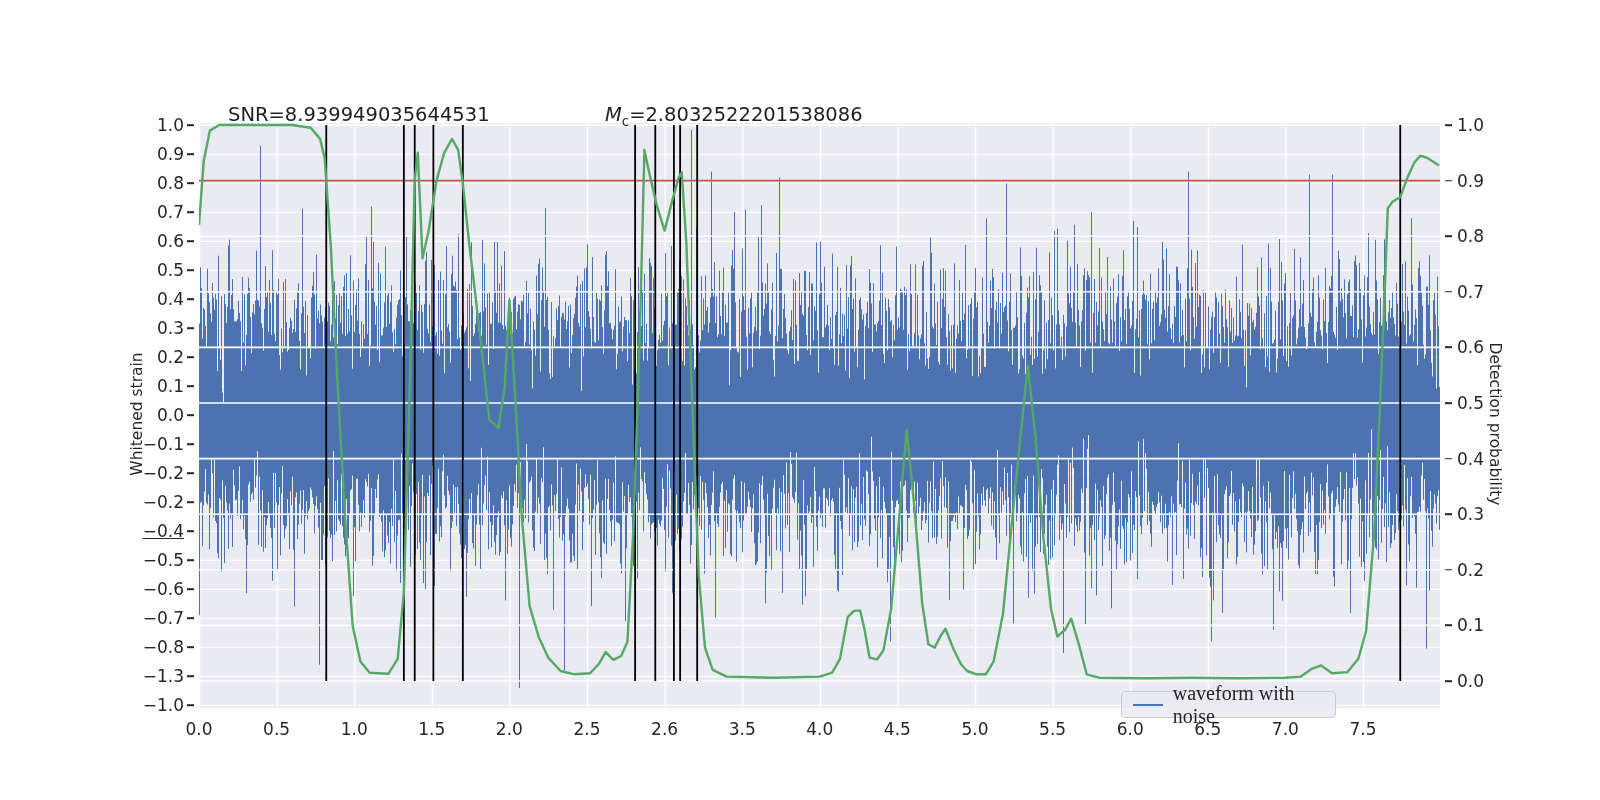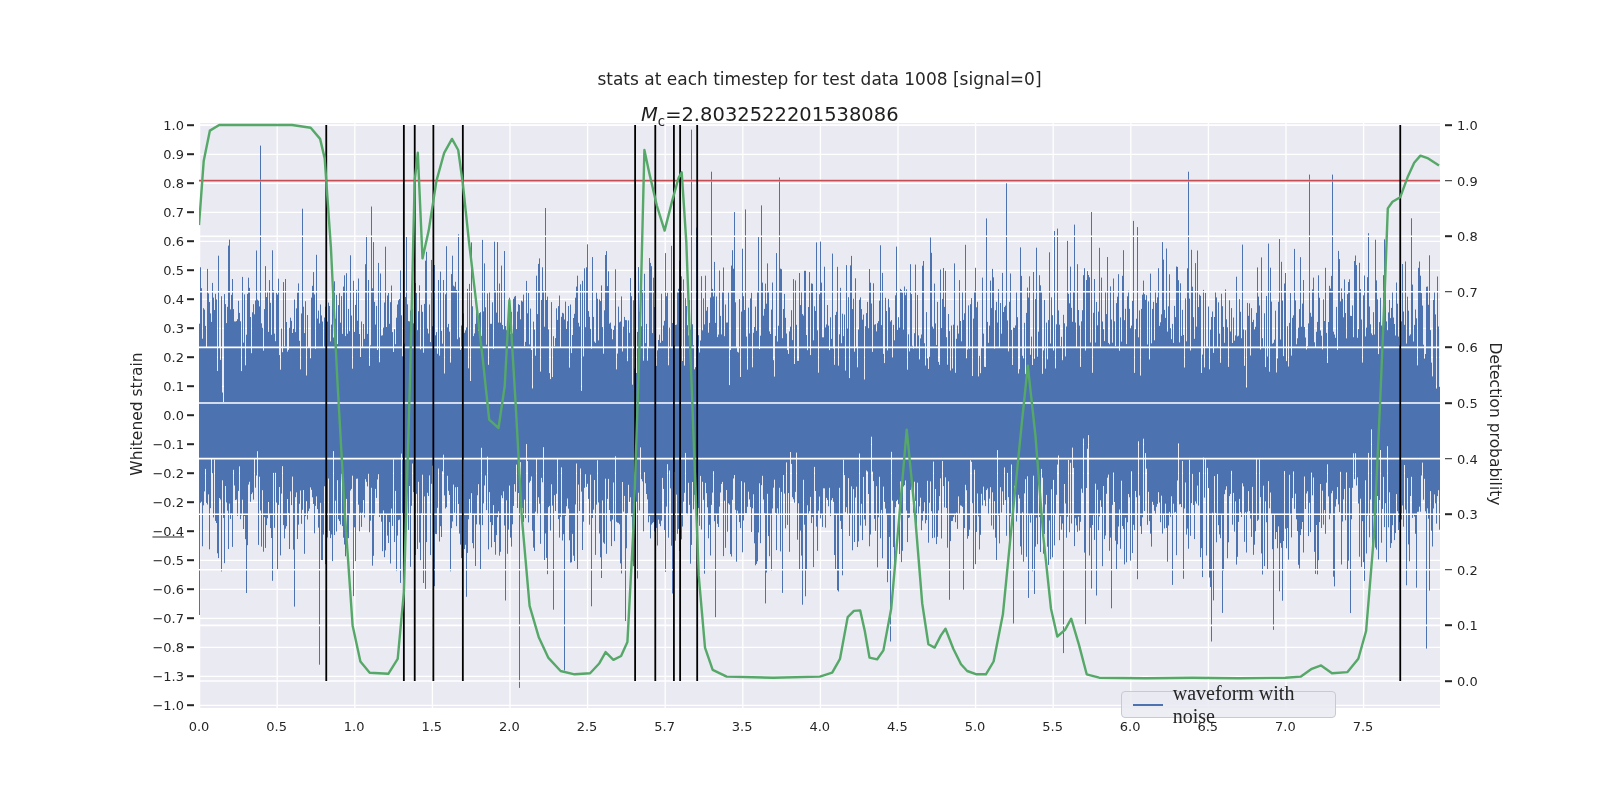--- a/index.html
+++ b/index.html
@@ -10,36 +10,35 @@
   .plot{position:absolute;left:199px;top:123px;width:1241px;height:585px;background:#eaeaf2;}
   .plot svg{position:absolute;left:0;top:0;}
   .ann{position:absolute;top:103px;font-size:19.5px;color:#1e1e1e;white-space:nowrap;}
   .ann i{font-style:italic;}
   .ann sub{font-size:0.68em;}
   .ylab-left{position:absolute;left:137px;top:414px;transform:translate(-50%,-50%) rotate(-90deg);
              font-size:15.5px;white-space:nowrap;}
   .ylab-right{position:absolute;left:1495px;top:424px;transform:translate(-50%,-50%) rotate(90deg);
               font-size:15.5px;white-space:nowrap;}
   .xlab{position:absolute;left:199px;top:746px;width:1241px;text-align:center;font-size:15.5px;}
-  .tick{position:absolute;font-size:13px;color:#262626;white-space:nowrap;}
+  .tick{position:absolute;font-size:17px;color:#262626;white-space:nowrap;}
   .tick.yl{transform:translate(-100%,-50%);}
   .tick.yr{transform:translate(0,-50%);}
   .tick.xt{transform:translate(-50%,0);}
   .dash{position:absolute;height:1.6px;width:7px;background:#262626;transform:translateY(-50%);}
   .legend{position:absolute;left:1121px;top:691px;width:215px;height:27px;
           background:rgba(234,234,242,0.85);border:1px solid #c9c9d4;border-radius:4px;
           display:flex;align-items:center;box-sizing:border-box;}
   .legend .sample{width:31px;height:0;border-top:2.6px solid #4c72b0;margin-left:11px;}
   .legend .lbl{margin-left:10px;font-size:20px;color:#262626;font-family:Liberation Serif, serif;}
 </style>
 </head>
 <body>
 
 <div class="fig">
-  <div class="title">stats at each timestep for test data 1008 [signal=0]</div>
 
   <div class="plot">
     <svg id="chart-svg" width="1241" height="585" viewBox="0 0 1241 585">
         <path d="M0 2.3H1241M0 31.3H1241M0 60.3H1241M0 89.3H1241M0 118.3H1241M0 147.3H1241M0 176.3H1241M0 205.3H1241M0 234.3H1241M0 263.3H1241M0 292.3H1241M0 321.3H1241M0 350.3H1241M0 379.3H1241M0 408.3H1241M0 437.3H1241M0 466.3H1241M0 495.3H1241M0 524.3H1241M0 553.3H1241M0 582.3H1241M0.6 0V585M78.2 0V585M155.8 0V585M233.4 0V585M311.0 0V585M388.6 0V585M466.2 0V585M543.8 0V585M621.4 0V585M699.0 0V585M776.6 0V585M854.2 0V585M931.8 0V585M1009.4 0V585M1087.0 0V585M1164.6 0V585" stroke="#ffffff" stroke-width="1.3" fill="none"></path>
         <path d="M0.5 200.7V492.0M1.5 144.3V379.8M2.5 165.2V378.7M3.5 215.7V423.3M4.5 185.2V382.4M5.5 186.6V368.4M6.5 202.9V345.9M7.5 224.0V379.9M8.5 145.9V381.5M9.5 170.4V371.4M10.5 179.0V426.3M11.5 190.4V385.2M12.5 198.9V335.5M13.5 159.9V350.3M14.5 174.6V394.4M15.5 187.0V336.6M16.5 170.8V397.9M17.5 176.4V400.0M18.5 248.0V430.3M19.5 132.7V435.1M20.5 224.5V375.0M21.5 236.9V376.5M22.5 173.2V448.4M23.5 269.5V357.3M24.5 279.0V394.9M25.5 171.1V440.2M26.5 181.1V363.0M27.5 200.1V379.5M28.5 183.8V387.7M29.5 122.6V426.0M30.5 116.6V380.6M31.5 186.4V395.9M32.5 171.9V390.5M33.5 156.0V423.9M34.5 186.1V346.8M35.5 198.4V362.5M36.5 198.5V377.0M37.5 198.1V376.5M38.5 196.2V392.9M39.5 177.8V367.9M40.5 189.9V343.4M41.5 198.3V396.2M42.5 248.1V392.4M43.5 153.9V376.7M44.5 219.6V406.0M45.5 171.4V393.0M46.5 242.3V416.2M47.5 211.7V470.0M48.5 170.9V422.2M49.5 154.7V361.6M50.5 164.8V358.8M51.5 194.0V378.8M52.5 230.2V371.1M53.5 189.3V369.5M54.5 181.2V376.6M55.5 191.3V335.3M56.5 177.5V364.7M57.5 127.5V352.5M58.5 176.6V328.2M59.5 177.7V421.9M60.5 183.4V353.7M61.5 221.7V387.5M62.5 200.3V423.6M63.5 204.8V367.2M64.5 227.7V428.7M65.5 186.1V394.1M66.5 143.1V424.9M67.5 174.0V402.1M68.5 168.1V395.3M69.5 208.9V379.0M70.5 157.1V390.9M71.5 179.8V405.1M72.5 211.8V415.0M73.5 127.3V457.8M74.5 167.2V349.9M75.5 210.6V404.8M76.5 218.2V349.8M77.5 169.8V379.6M78.5 171.5V446.4M79.5 155.7V381.9M80.5 232.1V364.0M81.5 246.7V432.4M82.5 205.5V370.6M83.5 229.2V343.2M84.5 159.1V402.1M85.5 223.3V415.4M86.5 156.0V405.7M87.5 199.0V403.2M88.5 228.6V376.0M89.5 226.8V389.9M90.5 204.8V426.0M91.5 194.7V368.4M92.5 197.8V382.1M93.5 210.0V353.6M94.5 205.8V426.6M95.5 176.5V483.6M96.5 209.1V374.2M97.5 185.4V369.4M98.5 169.5V416.0M99.5 160.4V401.7M100.5 217.8V380.8M101.5 246.4V367.5M102.5 190.5V400.8M103.5 85.7V386.8M104.5 183.7V367.0M105.5 210.1V430.8M106.5 178.2V393.2M107.5 252.5V378.2M108.5 192.0V396.5M109.5 224.8V388.1M110.5 224.8V385.6M111.5 235.3V364.4M112.5 174.6V366.8M113.5 162.8V374.3M114.5 149.1V381.0M115.5 171.4V410.3M116.5 225.8V382.9M117.5 131.8V373.4M118.5 195.6V386.1M119.5 187.6V404.6M120.5 200.4V363.2M121.5 181.5V379.8M122.5 192.4V437.0M123.5 198.5V437.1M124.5 224.2V411.6M125.5 194.5V363.3M126.5 183.7V441.2M127.5 207.2V384.4M128.5 198.6V414.5M129.5 179.6V355.5M130.5 183.0V407.8M131.5 218.4V415.1M132.5 201.6V411.5M133.5 166.7V438.1M134.5 214.5V328.1M135.5 158.3V412.0M136.5 195.7V377.7M137.5 171.9V408.5M138.5 221.1V357.2M139.5 182.1V396.2M140.5 170.2V398.1M141.5 199.7V401.5M142.5 173.1V350.8M143.5 210.9V403.1M144.5 163.6V414.7M145.5 152.3V421.5M146.5 213.1V433.3M147.5 150.2V375.9M148.5 210.7V415.5M149.5 185.9V415.1M150.5 208.2V391.8M151.5 132.3V367.5M152.5 192.5V365.9M153.5 245.7V352.7M154.5 157.8V473.1M155.5 208.9V404.3M156.5 181.9V438.1M157.5 166.8V355.8M158.5 197.7V355.6M159.5 155.5V381.7M160.5 211.0V408.3M161.5 234.0V389.7M162.5 198.5V403.9M163.5 223.8V389.7M164.5 201.0V377.0M165.5 215.9V394.5M166.5 141.2V356.2M167.5 112.6V358.8M168.5 210.9V363.4M169.5 157.0V350.8M170.5 242.9V409.2M171.5 222.3V397.7M172.5 173.9V327.3M173.5 165.3V442.7M174.5 119.1V432.8M175.5 178.9V392.3M176.5 201.5V365.9M177.5 182.9V374.9M178.5 227.0V356.5M179.5 139.9V351.2M180.5 239.3V394.0M181.5 150.5V392.0M182.5 212.6V398.7M183.5 212.3V428.2M184.5 204.6V387.4M185.5 179.5V434.2M186.5 123.7V427.4M187.5 204.0V391.8M188.5 172.5V412.6M189.5 170.0V420.0M190.5 200.8V399.1M191.5 179.2V440.5M192.5 162.5V385.6M193.5 209.1V402.9M194.5 229.0V336.4M195.5 206.2V419.0M196.5 221.2V367.9M197.5 194.7V448.1M198.5 181.5V412.6M199.5 177.3V397.2M200.5 176.0V396.6M201.5 147.5V459.9M202.5 192.3V330.6M203.5 233.3V390.3M204.5 174.4V381.1M205.5 220.6V435.3M206.5 174.0V388.7M207.5 113.0V381.8M208.5 181.3V343.8M209.5 198.1V406.9M210.5 198.4V363.0M211.5 187.5V443.8M212.5 198.0V382.8M213.5 185.8V340.5M214.5 200.4V369.1M215.5 232.5V387.1M216.5 160.0V432.0M217.5 169.9V370.9M218.5 207.2V426.0M219.5 188.2V358.8M220.5 162.3V419.5M221.5 226.3V437.2M222.5 181.9V390.3M223.5 188.8V351.7M224.5 229.7V460.0M225.5 180.9V373.4M226.5 137.7V465.9M227.5 128.8V419.1M228.5 205.6V369.8M229.5 210.5V373.0M230.5 181.5V352.4M231.5 219.1V432.1M232.5 136.9V360.8M233.5 203.2V342.7M234.5 202.3V365.8M235.5 142.0V463.2M236.5 212.3V410.9M237.5 209.1V411.1M238.5 230.8V384.8M239.5 157.0V345.5M240.5 232.6V418.5M241.5 148.6V403.2M242.5 207.9V414.0M243.5 220.7V348.3M244.5 157.0V331.7M245.5 250.5V372.4M246.5 171.3V385.5M247.5 123.2V384.2M248.5 204.3V352.8M249.5 200.9V367.8M250.5 208.6V372.0M251.5 239.6V448.3M252.5 151.1V405.2M253.5 132.7V398.5M254.5 162.6V361.6M255.5 163.6V389.8M256.5 158.8V364.3M257.5 166.9V403.2M258.5 216.2V364.0M259.5 111.3V381.0M260.5 214.4V410.6M261.5 226.9V421.6M262.5 202.5V435.1M263.5 195.7V406.9M264.5 190.4V335.2M265.5 209.8V426.0M266.5 207.4V421.8M267.5 204.4V473.8M268.5 165.9V429.9M269.5 245.3V396.3M270.5 160.9V376.0M271.5 258.0V389.9M272.5 119.4V370.2M273.5 183.3V420.1M274.5 213.1V425.3M275.5 210.4V390.9M276.5 200.9V443.0M277.5 177.7V401.4M278.5 196.7V372.3M279.5 207.9V361.2M280.5 190.1V401.6M281.5 189.2V446.9M282.5 213.1V324.8M283.5 116.9V402.1M284.5 188.4V380.4M285.5 140.4V362.5M286.5 184.3V352.5M287.5 221.7V387.1M288.5 170.4V333.7M289.5 241.8V426.4M290.5 168.9V369.1M291.5 200.8V399.1M292.5 200.8V424.3M293.5 179.3V402.1M294.5 226.1V382.1M295.5 118.7V419.0M296.5 167.4V431.7M297.5 189.6V412.1M298.5 119.1V394.2M299.5 199.6V388.3M300.5 160.5V432.7M301.5 199.7V428.8M302.5 142.6V372.4M303.5 202.0V375.2M304.5 206.3V368.4M305.5 128.0V402.5M306.5 203.1V477.5M307.5 207.2V377.3M308.5 218.0V430.8M309.5 200.3V406.6M310.5 174.7V362.6M311.5 211.0V414.6M312.5 188.9V423.6M313.5 210.5V401.3M314.5 175.8V382.9M315.5 173.7V361.2M316.5 172.9V368.7M317.5 206.1V341.6M318.5 188.6V385.0M319.5 181.2V370.0M320.5 182.0V412.1M321.5 196.3V339.2M322.5 177.7V390.2M323.5 178.6V385.0M324.5 171.6V398.9M325.5 223.3V376.6M326.5 218.9V395.1M327.5 157.9V321.2M328.5 190.3V338.1M329.5 170.0V399.4M330.5 221.4V359.6M331.5 185.6V357.8M332.5 227.0V353.5M333.5 265.5V407.7M334.5 198.6V424.6M335.5 206.6V428.0M336.5 232.7V388.7M337.5 152.7V335.7M338.5 191.1V392.2M339.5 140.9V374.3M340.5 135.4V380.7M341.5 248.6V420.8M342.5 176.9V354.9M343.5 144.3V359.3M344.5 167.7V324.2M345.5 203.7V437.0M346.5 85.0V410.5M347.5 177.0V434.9M348.5 173.6V451.2M349.5 206.4V384.2M350.5 250.1V382.9M351.5 256.1V407.6M352.5 179.1V361.3M353.5 254.1V382.6M354.5 213.2V486.7M355.5 223.3V372.2M356.5 215.1V388.0M357.5 185.3V370.8M358.5 196.9V336.2M359.5 183.1V396.1M360.5 172.5V414.6M361.5 224.4V393.8M362.5 193.8V344.4M363.5 189.8V417.5M364.5 190.4V411.2M365.5 196.5V327.8M366.5 178.6V392.9M367.5 205.9V383.3M368.5 198.2V375.5M369.5 183.0V385.7M370.5 244.6V417.3M371.5 181.5V439.6M372.5 230.1V439.3M373.5 212.0V410.9M374.5 195.0V432.7M375.5 190.8V438.0M376.5 174.7V381.5M377.5 163.6V340.5M378.5 152.7V446.3M379.5 199.8V361.6M380.5 203.5V388.0M381.5 161.3V345.5M382.5 267.9V368.6M383.5 157.8V427.0M384.5 233.4V398.7M385.5 145.3V364.8M386.5 204.2V351.2M387.5 144.3V363.9M388.5 121.3V360.8M389.5 188.1V375.9M390.5 193.8V401.7M391.5 205.8V351.7M392.5 225.6V483.3M393.5 134.1V395.0M394.5 193.9V386.7M395.5 218.6V357.0M396.5 219.9V431.9M397.5 169.5V381.7M398.5 175.7V337.3M399.5 217.4V379.5M400.5 176.4V410.5M401.5 178.1V434.3M402.5 162.4V455.0M403.5 204.1V377.4M404.5 230.7V419.5M405.5 187.3V420.8M406.5 132.0V355.7M407.5 128.1V430.8M408.5 163.1V375.9M409.5 148.3V355.9M410.5 200.6V387.0M411.5 199.6V398.3M412.5 205.7V423.1M413.5 216.3V396.6M414.5 207.0V359.5M415.5 202.7V418.2M416.5 146.3V333.3M417.5 246.4V398.8M418.5 230.6V399.7M419.5 183.6V399.9M420.5 199.3V401.3M421.5 198.5V440.4M422.5 173.4V450.5M423.5 228.5V359.0M424.5 203.7V388.7M425.5 193.9V372.9M426.5 197.1V498.0M427.5 197.2V425.3M428.5 238.2V390.3M429.5 197.4V361.8M430.5 209.8V378.9M431.5 155.1V374.3M432.5 173.2V393.4M433.5 261.7V406.9M434.5 177.3V443.2M435.5 245.4V349.0M436.5 163.6V385.8M437.5 250.0V378.7M438.5 208.9V455.5M439.5 144.1V369.7M440.5 188.8V387.4M441.5 183.5V324.4M442.5 203.2V356.1M443.5 167.0V358.4M444.5 237.7V408.3M445.5 150.8V349.2M446.5 220.1V360.3M447.5 200.9V371.0M448.5 237.7V376.4M449.5 224.9V399.3M450.5 135.0V393.2M451.5 139.9V415.4M452.5 143.2V401.6M453.5 210.1V400.2M454.5 154.7V399.1M455.5 184.0V408.3M456.5 219.7V425.5M457.5 242.9V404.9M458.5 227.3V422.5M459.5 217.0V396.6M460.5 211.7V400.8M461.5 219.8V403.2M462.5 170.7V397.7M463.5 217.8V354.9M464.5 202.5V365.9M465.5 197.8V407.0M466.5 130.1V448.8M467.5 173.2V383.6M468.5 169.7V341.2M469.5 242.3V414.7M470.5 204.6V347.5M471.5 224.3V365.4M472.5 122.8V422.7M473.5 200.0V470.5M474.5 261.3V421.0M475.5 222.2V348.9M476.5 202.0V417.7M477.5 201.6V371.6M478.5 168.0V410.8M479.5 165.8V405.9M480.5 137.5V428.0M481.5 235.4V488.8M482.5 153.3V416.4M483.5 238.0V403.5M484.5 156.4V378.7M485.5 242.6V369.8M486.5 175.2V329.9M487.5 183.0V390.4M488.5 202.2V392.1M489.5 212.4V359.8M490.5 177.1V381.9M491.5 206.8V440.7M492.5 194.0V421.9M493.5 201.3V359.0M494.5 222.2V386.3M495.5 246.3V371.8M496.5 244.2V379.9M497.5 104.6V378.0M498.5 185.8V349.5M499.5 212.2V385.1M500.5 229.5V402.8M501.5 217.5V352.9M502.5 153.2V406.5M503.5 207.4V358.8M504.5 175.4V376.8M505.5 201.4V450.7M506.5 152.7V359.9M507.5 187.7V370.2M508.5 184.0V384.3M509.5 209.7V415.3M510.5 199.9V401.8M511.5 174.5V432.5M512.5 213.1V381.9M513.5 165.9V369.6M514.5 173.4V348.2M515.5 138.9V398.2M516.5 199.9V494.2M517.5 173.5V391.1M518.5 214.1V400.8M519.5 211.6V404.0M520.5 147.5V383.6M521.5 192.9V369.5M522.5 211.4V360.9M523.5 168.9V358.9M524.5 144.5V433.1M525.5 213.2V377.7M526.5 181.5V424.8M527.5 199.6V367.0M528.5 199.5V408.7M529.5 169.3V380.3M530.5 262.1V381.7M531.5 227.0V431.1M532.5 142.6V433.5M533.5 127.2V376.8M534.5 145.7V355.5M535.5 89.1V352.0M536.5 179.3V386.8M537.5 224.2V438.7M538.5 228.8V387.7M539.5 229.5V391.5M540.5 176.0V399.1M541.5 254.0V405.1M542.5 188.6V358.2M543.5 125.7V429.3M544.5 173.2V397.5M545.5 187.0V359.5M546.5 86.4V390.2M547.5 213.6V390.2M548.5 246.6V383.8M549.5 184.7V368.7M550.5 210.4V376.4M551.5 175.4V384.0M552.5 169.7V409.0M553.5 244.3V385.3M554.5 209.8V371.3M555.5 204.0V420.3M556.5 183.6V442.3M557.5 207.8V440.9M558.5 168.1V438.3M559.5 114.1V409.5M560.5 226.1V360.3M561.5 212.7V420.2M562.5 82.4V362.2M563.5 159.6V352.8M564.5 192.7V376.5M565.5 185.9V390.3M566.5 160.6V480.4M567.5 180.7V449.5M568.5 140.4V370.8M569.5 168.9V413.1M570.5 208.4V433.2M571.5 211.0V391.9M572.5 186.6V447.7M573.5 159.5V385.5M574.5 237.2V364.7M575.5 253.6V356.7M576.5 212.9V389.9M577.5 130.1V427.1M578.5 218.5V385.4M579.5 202.7V391.5M580.5 191.5V346.6M581.5 145.6V428.4M582.5 146.2V368.9M583.5 215.2V469.9M584.5 186.0V352.0M585.5 170.9V370.6M586.5 194.8V405.4M587.5 210.5V339.4M588.5 227.1V401.9M589.5 230.9V370.0M590.5 208.4V428.8M591.5 203.7V329.0M592.5 187.2V340.9M593.5 217.1V374.2M594.5 156.1V376.3M595.5 241.0V379.7M596.5 157.4V368.9M597.5 201.8V329.6M598.5 237.9V416.7M599.5 237.9V380.3M600.5 150.0V446.9M601.5 182.1V407.6M602.5 168.9V432.6M603.5 191.1V481.7M604.5 192.6V356.8M605.5 147.8V401.7M606.5 147.8V473.3M607.5 212.0V446.4M608.5 227.2V382.3M609.5 184.0V392.0M610.5 149.1V388.2M611.5 232.1V373.9M612.5 160.4V400.1M613.5 160.8V393.9M614.5 217.3V444.1M615.5 183.3V343.9M616.5 187.9V368.0M617.5 119.4V403.6M618.5 207.3V427.8M619.5 249.7V387.7M620.5 171.2V373.6M621.5 118.6V395.4M622.5 159.6V391.2M623.5 214.3V403.9M624.5 214.3V365.3M625.5 143.7V365.4M626.5 204.4V404.6M627.5 201.4V374.9M628.5 182.0V376.9M629.5 202.6V383.3M630.5 227.1V364.8M631.5 194.3V393.1M632.5 215.9V377.2M633.5 130.6V375.1M634.5 225.5V378.8M635.5 241.8V432.0M636.5 192.0V446.2M637.5 188.8V391.5M638.5 143.8V467.2M639.5 242.7V468.5M640.5 211.3V364.8M641.5 164.8V397.9M642.5 220.2V406.0M643.5 190.7V452.3M644.5 213.1V336.8M645.5 191.5V352.1M646.5 247.6V389.2M647.5 142.1V384.2M648.5 205.5V391.8M649.5 174.2V355.1M650.5 255.1V413.0M651.5 142.4V390.8M652.5 132.9V363.4M653.5 186.1V427.3M654.5 175.7V366.1M655.5 228.7V419.0M656.5 155.3V374.6M657.5 225.0V363.7M658.5 244.3V424.0M659.5 206.5V418.4M660.5 176.7V330.5M661.5 174.4V402.5M662.5 186.1V380.8M663.5 196.7V417.1M664.5 191.6V353.9M665.5 256.5V396.4M666.5 203.2V402.7M667.5 190.1V347.5M668.5 178.9V348.5M669.5 205.2V371.0M670.5 146.0V423.3M671.5 159.7V411.5M672.5 180.5V313.7M673.5 228.9V348.6M674.5 160.3V358.1M675.5 201.7V395.8M676.5 201.2V407.9M677.5 208.4V363.2M678.5 200.2V444.4M679.5 198.1V394.3M680.5 177.7V353.8M681.5 122.3V415.3M682.5 202.1V386.9M683.5 149.9V435.3M684.5 230.9V363.6M685.5 240.1V378.9M686.5 174.8V385.6M687.5 188.0V392.1M688.5 227.4V459.2M689.5 175.9V446.9M690.5 184.4V413.9M691.5 198.5V424.6M692.5 197.1V328.8M693.5 234.4V377.6M694.5 201.9V424.1M695.5 217.3V448.1M696.5 172.3V384.2M697.5 123.6V378.1M698.5 206.9V376.8M699.5 194.2V381.2M700.5 204.6V431.0M701.5 165.9V358.4M702.5 167.1V439.1M703.5 169.5V427.8M704.5 206.6V363.5M705.5 163.5V362.2M706.5 172.2V357.5M707.5 166.3V387.5M708.5 246.7V419.1M709.5 211.3V395.0M710.5 228.4V394.4M711.5 141.2V366.9M712.5 171.1V356.3M713.5 222.8V359.5M714.5 225.6V389.8M715.5 210.2V358.7M716.5 141.6V377.9M717.5 225.2V402.2M718.5 172.0V359.7M719.5 212.4V391.9M720.5 236.4V383.4M721.5 215.4V374.7M722.5 211.5V407.2M723.5 142.7V397.6M724.5 138.0V388.3M725.5 220.2V379.3M726.5 242.5V400.4M727.5 189.1V397.1M728.5 235.4V357.8M729.5 245.9V419.7M730.5 233.8V379.8M731.5 114.5V358.4M732.5 129.8V388.2M733.5 203.6V415.1M734.5 205.6V338.6M735.5 160.6V414.6M736.5 200.4V366.0M737.5 222.1V421.1M738.5 178.9V413.8M739.5 238.9V387.4M740.5 241.8V373.1M741.5 146.5V355.3M742.5 205.1V415.5M743.5 175.9V338.0M744.5 145.0V363.1M745.5 183.9V384.4M746.5 147.8V354.4M747.5 214.2V385.0M748.5 241.7V424.7M749.5 191.0V358.4M750.5 208.1V476.8M751.5 247.5V418.1M752.5 202.5V398.1M753.5 245.5V397.9M754.5 201.7V394.2M755.5 140.4V392.2M756.5 249.8V399.2M757.5 215.8V389.6M758.5 202.5V405.9M759.5 210.6V373.4M760.5 157.1V390.8M761.5 198.0V382.4M762.5 218.3V382.8M763.5 168.4V383.9M764.5 196.9V466.6M765.5 190.3V405.1M766.5 121.8V361.8M767.5 235.3V367.3M768.5 226.5V415.7M769.5 182.4V413.1M770.5 225.7V406.7M771.5 181.2V337.2M772.5 175.1V338.8M773.5 253.0V380.2M774.5 195.6V446.2M775.5 167.8V346.7M776.5 144.8V441.2M777.5 184.3V408.9M778.5 178.8V370.5M779.5 253.4V393.4M780.5 232.9V426.5M781.5 250.2V411.8M782.5 224.2V370.8M783.5 154.6V382.4M784.5 210.6V363.6M785.5 243.8V377.2M786.5 244.0V383.1M787.5 95.4V367.1M788.5 198.9V365.5M789.5 219.8V390.9M790.5 202.6V375.7M791.5 157.6V364.2M792.5 185.1V402.6M793.5 145.9V369.3M794.5 154.3V406.4M795.5 225.6V378.2M796.5 187.2V414.7M797.5 178.9V436.9M798.5 199.5V327.1M799.5 166.2V392.5M800.5 224.4V420.4M801.5 180.0V364.2M802.5 210.7V389.5M803.5 149.9V368.4M804.5 189.0V381.9M805.5 184.1V344.4M806.5 182.6V377.0M807.5 214.5V412.8M808.5 197.4V349.9M809.5 228.4V374.1M810.5 178.8V424.0M811.5 150.5V393.3M812.5 207.0V341.5M813.5 242.0V390.9M814.5 204.6V500.5M815.5 204.9V362.8M816.5 202.4V361.2M817.5 169.1V398.5M818.5 194.2V390.3M819.5 250.5V371.8M820.5 246.2V375.5M821.5 124.4V423.4M822.5 152.9V431.7M823.5 232.8V389.3M824.5 235.4V438.7M825.5 199.8V370.4M826.5 251.1V356.2M827.5 189.9V433.8M828.5 164.6V353.3M829.5 174.5V474.9M830.5 153.3V392.2M831.5 231.8V399.6M832.5 213.6V390.6M833.5 242.0V448.3M834.5 149.0V352.7M835.5 235.8V471.0M836.5 176.1V423.7M837.5 124.7V394.7M838.5 233.7V421.2M839.5 208.7V360.7M840.5 152.2V394.1M841.5 162.3V429.0M842.5 169.2V345.9M843.5 250.8V354.7M844.5 227.4V430.7M845.5 176.9V411.0M846.5 245.6V381.5M847.5 199.6V371.9M848.5 236.4V423.7M849.5 197.1V441.9M850.5 129.3V397.5M851.5 220.5V436.2M852.5 174.3V366.3M853.5 192.2V434.3M854.5 227.5V356.9M855.5 108.0V422.4M856.5 245.4V391.3M857.5 201.3V371.8M858.5 105.6V341.6M859.5 187.4V332.5M860.5 201.7V417.2M861.5 223.4V393.3M862.5 213.8V406.7M863.5 237.2V400.5M864.5 191.8V396.4M865.5 200.3V361.0M866.5 233.4V380.5M867.5 203.5V414.7M868.5 117.9V393.7M869.5 170.8V337.0M870.5 180.3V409.2M871.5 143.6V339.8M872.5 184.8V400.5M873.5 198.8V324.6M874.5 168.9V344.9M875.5 101.6V423.1M876.5 199.5V395.2M877.5 225.1V402.4M878.5 141.2V408.8M879.5 187.0V393.7M880.5 202.6V407.6M881.5 243.9V398.8M882.5 198.3V365.7M883.5 187.2V369.8M884.5 152.2V315.5M885.5 145.2V429.6M886.5 227.6V501.2M887.5 157.0V365.0M888.5 148.1V325.8M889.5 152.0V312.1M890.5 154.3V432.5M891.5 219.5V404.8M892.5 89.0V465.6M893.5 249.8V402.0M894.5 189.8V392.3M895.5 156.0V416.9M896.5 219.5V360.7M897.5 179.0V472.5M898.5 202.3V366.8M899.5 188.6V407.2M900.5 124.8V393.4M901.5 224.5V377.3M902.5 154.6V383.9M903.5 198.5V443.2M904.5 206.2V363.0M905.5 218.1V416.1M906.5 168.7V412.5M907.5 191.1V370.8M908.5 134.0V354.7M909.5 219.9V351.6M910.5 221.3V427.8M911.5 163.4V414.6M912.5 196.5V485.3M913.5 219.7V381.9M914.5 155.5V349.5M915.5 198.3V379.0M916.5 223.2V417.7M917.5 180.1V446.7M918.5 173.7V421.3M919.5 151.2V403.5M920.5 227.8V386.5M921.5 194.4V425.8M922.5 218.6V357.7M923.5 152.8V403.0M924.5 127.2V405.9M925.5 197.2V441.4M926.5 185.8V394.8M927.5 221.1V439.3M928.5 173.3V399.3M929.5 167.7V371.0M930.5 185.8V374.3M931.5 205.3V437.6M932.5 202.6V348.3M933.5 177.9V430.0M934.5 97.9V401.8M935.5 249.9V407.2M936.5 206.2V368.0M937.5 195.7V374.2M938.5 104.1V456.2M939.5 214.3V318.3M940.5 187.4V372.5M941.5 252.6V403.2M942.5 185.9V411.0M943.5 171.7V394.3M944.5 157.6V315.7M945.5 171.2V388.0M946.5 176.8V330.1M947.5 172.2V345.7M948.5 221.5V401.8M949.5 178.4V368.8M950.5 236.5V398.1M951.5 150.6V410.7M952.5 220.3V423.6M953.5 185.9V378.8M954.5 178.9V381.9M955.5 217.3V387.8M956.5 167.6V392.0M957.5 179.9V383.8M958.5 174.3V380.9M959.5 145.2V369.2M960.5 202.9V379.6M961.5 199.3V399.2M962.5 191.3V372.7M963.5 119.1V410.6M964.5 136.6V391.1M965.5 186.9V405.4M966.5 194.9V380.7M967.5 125.5V405.0M968.5 208.6V438.7M969.5 183.3V402.5M970.5 151.3V388.9M971.5 205.2V393.8M972.5 216.2V373.3M973.5 200.9V461.9M974.5 219.9V380.7M975.5 182.9V389.6M976.5 194.1V388.9M977.5 143.5V432.2M978.5 143.9V357.5M979.5 157.2V320.4M980.5 219.4V381.4M981.5 160.3V381.0M982.5 212.9V384.1M983.5 186.8V338.0M984.5 212.0V455.8M985.5 244.5V385.5M986.5 175.4V359.5M987.5 218.3V411.6M988.5 145.3V405.6M989.5 166.8V425.7M990.5 175.6V336.9M991.5 227.5V412.8M992.5 126.8V380.1M993.5 163.7V350.9M994.5 194.2V382.0M995.5 215.8V416.1M996.5 140.1V378.4M997.5 203.6V380.6M998.5 127.5V362.6M999.5 184.1V382.5M1000.5 171.6V349.2M1001.5 172.8V434.2M1002.5 250.0V425.2M1003.5 231.6V454.1M1004.5 166.9V334.6M1005.5 244.4V374.6M1006.5 169.9V336.1M1007.5 223.6V432.5M1008.5 223.9V344.9M1009.5 183.5V365.1M1010.5 246.3V454.5M1011.5 206.7V464.0M1012.5 194.0V358.1M1013.5 188.5V389.7M1014.5 229.9V477.4M1015.5 194.0V353.1M1016.5 168.5V389.9M1017.5 174.4V419.3M1018.5 224.8V351.1M1019.5 179.3V402.2M1020.5 210.6V411.4M1021.5 239.8V415.2M1022.5 170.7V392.2M1023.5 183.2V489.9M1024.5 203.9V447.7M1025.5 219.8V371.2M1026.5 166.4V366.8M1027.5 196.3V363.3M1028.5 204.3V435.3M1029.5 243.9V419.3M1030.5 177.3V373.1M1031.5 208.5V370.9M1032.5 185.1V347.8M1033.5 220.0V401.7M1034.5 194.5V369.9M1035.5 217.7V408.6M1036.5 212.4V378.4M1037.5 153.7V441.6M1038.5 213.4V433.8M1039.5 212.7V398.9M1040.5 176.1V375.9M1041.5 188.8V389.1M1042.5 215.2V394.0M1043.5 121.6V360.3M1044.5 206.5V363.4M1045.5 242.8V418.8M1046.5 207.2V389.2M1047.5 264.5V429.5M1048.5 179.9V388.7M1049.5 192.8V368.1M1050.5 180.4V388.1M1051.5 232.5V395.6M1052.5 185.2V413.9M1053.5 199.1V363.9M1054.5 196.8V431.8M1055.5 206.4V421.7M1056.5 203.8V408.2M1057.5 189.8V336.2M1058.5 144.4V397.9M1059.5 173.6V396.6M1060.5 182.5V336.5M1061.5 226.5V374.1M1062.5 134.4V430.4M1063.5 215.2V451.5M1064.5 223.8V362.7M1065.5 190.3V443.1M1066.5 244.1V378.4M1067.5 173.0V399.3M1068.5 233.5V446.2M1069.5 120.6V358.1M1070.5 248.7V385.3M1071.5 144.7V369.5M1072.5 178.6V391.6M1073.5 220.7V426.2M1074.5 225.6V406.8M1075.5 216.7V391.4M1076.5 187.7V416.1M1077.5 249.5V409.0M1078.5 235.5V425.3M1079.5 178.8V403.4M1080.5 116.0V468.3M1081.5 216.5V420.1M1082.5 138.8V424.8M1083.5 177.6V477.7M1084.5 233.1V418.0M1085.5 160.5V348.0M1086.5 150.0V405.7M1087.5 238.1V425.3M1088.5 203.2V405.0M1089.5 243.5V436.6M1090.5 199.9V351.8M1091.5 170.1V391.2M1092.5 232.6V414.4M1093.5 194.8V375.1M1094.5 192.3V348.4M1095.5 125.9V385.8M1096.5 177.4V370.7M1097.5 221.3V396.3M1098.5 215.3V408.1M1099.5 204.7V441.8M1100.5 186.1V445.5M1101.5 134.2V412.1M1102.5 203.7V406.2M1103.5 180.6V399.0M1104.5 157.0V429.5M1105.5 204.0V353.5M1106.5 214.5V386.0M1107.5 226.5V370.5M1108.5 223.2V368.3M1109.5 200.4V413.1M1110.5 190.5V379.8M1111.5 189.8V409.1M1112.5 193.7V349.6M1113.5 166.4V372.3M1114.5 154.6V354.5M1115.5 219.3V428.8M1116.5 224.4V450.9M1117.5 208.8V402.0M1118.5 198.9V451.4M1119.5 152.3V437.3M1120.5 174.7V399.1M1121.5 207.4V361.0M1122.5 212.7V405.0M1123.5 226.4V367.7M1124.5 176.3V401.6M1125.5 198.0V387.0M1126.5 144.8V410.8M1127.5 209.9V359.7M1128.5 240.0V341.3M1129.5 199.0V373.4M1130.5 162.8V396.3M1131.5 165.5V390.9M1132.5 152.9V370.3M1133.5 193.1V367.8M1134.5 208.7V453.7M1135.5 211.5V463.4M1136.5 214.8V383.6M1137.5 183.9V376.2M1138.5 226.9V364.1M1139.5 127.9V381.4M1140.5 136.1V389.1M1141.5 178.4V348.8M1142.5 165.4V441.5M1143.5 175.8V398.5M1144.5 194.3V376.4M1145.5 156.4V365.9M1146.5 190.0V397.3M1147.5 215.4V349.4M1148.5 171.1V446.8M1149.5 159.0V437.7M1150.5 156.3V364.9M1151.5 192.8V490.1M1152.5 193.0V396.3M1153.5 182.4V364.8M1154.5 214.2V330.3M1155.5 138.0V356.1M1156.5 132.5V330.3M1157.5 142.1V362.5M1158.5 214.8V354.4M1159.5 206.1V380.5M1160.5 139.8V433.7M1161.5 166.2V375.7M1162.5 196.5V443.9M1163.5 239.6V398.2M1164.5 172.3V439.2M1165.5 152.5V457.9M1166.5 213.4V357.3M1167.5 204.6V430.5M1168.5 154.2V392.5M1169.5 110.2V329.9M1170.5 183.5V414.3M1171.5 201.3V376.5M1172.5 210.4V306.4M1173.5 212.1V422.5M1174.5 189.2V392.8M1175.5 211.5V394.7M1176.5 116.7V424.6M1177.5 157.4V426.6M1178.5 176.3V373.0M1179.5 231.1V436.4M1180.5 199.1V377.0M1181.5 174.8V327.0M1182.5 202.5V419.7M1183.5 228.1V385.9M1184.5 152.2V353.9M1185.5 116.3V404.1M1186.5 141.5V380.2M1187.5 198.4V439.2M1188.5 207.2V323.2M1189.5 189.4V404.3M1190.5 176.8V369.3M1191.5 195.1V424.9M1192.5 184.9V420.2M1193.5 168.0V402.2M1194.5 194.5V391.3M1195.5 201.0V417.1M1196.5 212.5V410.1M1197.5 159.5V371.1M1198.5 180.7V388.2M1199.5 213.6V407.0M1200.5 222.5V399.2M1201.5 190.4V371.0M1202.5 198.4V396.5M1203.5 141.0V382.5M1204.5 188.5V403.7M1205.5 201.8V342.0M1206.5 138.5V386.6M1207.5 220.6V462.3M1208.5 173.7V355.0M1209.5 187.7V421.4M1210.5 212.7V438.3M1211.5 211.4V373.0M1212.5 95.3V353.8M1213.5 161.6V394.9M1214.5 218.5V391.3M1215.5 201.9V393.5M1216.5 186.5V410.8M1217.5 195.3V464.7M1218.5 242.4V388.9M1219.5 144.8V388.7M1220.5 138.5V383.7M1221.5 152.7V388.7M1222.5 170.1V352.5M1223.5 182.6V339.6M1224.5 221.7V376.7M1225.5 235.6V355.8M1226.5 231.0V388.3M1227.5 163.8V525.6M1228.5 163.5V385.4M1229.5 181.8V395.7M1230.5 132.3V467.6M1231.5 207.1V368.1M1232.5 239.6V407.7M1233.5 253.4V423.5M1234.5 176.9V385.5M1235.5 168.0V371.4M1236.5 191.4V380.3M1237.5 265.6V400.6M1238.5 153.5V373.1M1239.5 203.5V367.2M1240.5 263.7V406.7M61.5 22.6V364.8M120.5 541.7V219.8M172.5 83.5V364.8M320.5 564.9V219.8M365.5 547.5V219.8M492.5 6.7V364.8M512.5 48.7V364.8M580.5 54.5V364.8M691.5 518.5V219.8M807.5 60.3V364.8M864.5 530.1V219.8M989.5 48.7V364.8M1012.5 518.5V219.8M1074.5 506.9V219.8M1110.5 51.6V364.8M1133.5 51.6V364.8" stroke="#4c72b0" stroke-width="1" fill="none"></path>
         <path d="M0 558.0H1241M0 502.4H1241M0 446.8H1241M0 391.2H1241M0 335.6H1241M0 280.0H1241M0 224.4H1241M0 168.8H1241M0 113.2H1241M0 57.6H1241M0 2.0H1241" stroke="#ffffff" stroke-width="1.6" fill="none"></path>
         <line x1="0" y1="57.599999999999966" x2="1241" y2="57.599999999999966" stroke="#c44e52" stroke-width="1.6"></line>
         <line x1="127.26399999999998" y1="2" x2="127.26399999999998" y2="558" stroke="#000000" stroke-width="1.8"></line>
         <line x1="204.864" y1="2" x2="204.864" y2="558" stroke="#000000" stroke-width="1.8"></line>
         <line x1="215.72799999999998" y1="2" x2="215.72799999999998" y2="558" stroke="#000000" stroke-width="1.8"></line>
@@ -48,21 +47,24 @@
         <line x1="436.11199999999997" y1="2" x2="436.11199999999997" y2="558" stroke="#000000" stroke-width="1.8"></line>
         <line x1="456.28799999999995" y1="2" x2="456.28799999999995" y2="558" stroke="#000000" stroke-width="1.8"></line>
         <line x1="474.912" y1="2" x2="474.912" y2="558" stroke="#000000" stroke-width="1.8"></line>
         <line x1="481.12" y1="2" x2="481.12" y2="558" stroke="#000000" stroke-width="1.8"></line>
         <line x1="498.19199999999995" y1="2" x2="498.19199999999995" y2="558" stroke="#000000" stroke-width="1.8"></line>
         <line x1="1201.248" y1="2" x2="1201.248" y2="558" stroke="#000000" stroke-width="1.8"></line>
         <polyline points="0.0,102.1 4.7,38.1 10.9,7.6 20.2,2.0 54.3,2.0 93.1,2.0 111.7,4.8 121.1,15.9 125.7,35.4 131.9,124.3 138.1,252.2 145.9,391.2 153.6,502.4 161.4,538.5 170.7,549.7 189.3,550.8 198.7,535.8 204.9,469.0 211.1,252.2 215.7,57.6 218.8,29.8 223.5,135.4 229.7,107.6 237.5,57.6 245.2,29.8 253.0,15.9 259.2,27.0 263.8,60.4 270.0,118.8 276.3,171.6 284.0,238.3 290.2,296.7 299.5,305.0 305.7,263.3 310.4,177.1 316.6,280.0 322.8,394.0 330.6,482.9 339.9,514.6 349.2,534.6 361.6,548.0 375.6,551.3 391.1,550.2 400.4,540.2 406.6,529.1 414.4,536.9 422.1,533.0 428.4,519.1 434.6,402.3 440.8,213.3 445.4,27.0 450.1,49.3 457.8,82.6 465.6,107.6 473.4,77.1 479.6,54.8 482.7,49.3 487.3,118.8 493.5,285.6 499.7,452.4 506.0,524.6 513.7,546.9 527.7,553.6 574.2,554.7 620.8,553.6 633.2,549.7 641.0,535.8 648.7,494.1 654.9,487.9 661.2,487.4 665.8,508.0 670.5,534.6 678.2,536.3 684.4,527.4 692.2,485.7 700.0,396.8 707.7,306.7 715.5,385.6 723.2,480.2 729.4,521.3 735.6,524.6 741.9,512.4 746.5,505.7 754.3,525.8 762.0,541.3 768.2,548.0 777.6,551.3 786.9,551.3 794.6,538.5 803.9,491.3 813.2,396.8 822.6,302.2 828.8,242.7 836.5,313.4 844.3,413.4 852.0,485.7 858.3,513.5 866.0,506.8 872.2,495.7 880.0,521.9 887.7,551.3 900.2,554.7 946.7,555.2 993.3,554.7 1039.8,555.2 1086.4,554.7 1101.9,553.6 1112.8,545.8 1122.1,542.4 1133.0,550.2 1148.5,549.1 1159.3,535.8 1167.1,508.0 1174.9,413.4 1181.1,280.0 1185.7,168.8 1188.8,85.4 1193.5,78.7 1201.2,74.3 1209.0,53.2 1215.2,39.8 1221.4,32.6 1229.2,35.4 1240.0,42.6" stroke="#55a868" stroke-width="2.4" fill="none" stroke-linejoin="round"></polyline>
       </svg>
   </div>
 
-  <div class="ann" style="left:605px;margin-left:36px;">
+  <div class="ann" style="left:228px;">
+    <span>SNR=8.939949035644531</span>
+  </div>
+  <div class="ann" style="left:605px;">
     <i>M</i><sub>c</sub><span>=2.8032522201538086</span>
   </div>
 
   <div class="ylab-left">Whitened strain</div>
   <div class="ylab-right">Detection probability</div>
 
   <div id="ticks">
       <div class="tick yl" style="left: 184px; top: 125px;">1.0</div>
       <div class="dash" style="left: 187px; top: 125px;"></div>
       <div class="tick yl" style="left: 184px; top: 154px;">0.9</div>
@@ -126,21 +128,21 @@
       <div class="tick yr" style="left: 1457px; top: 625.4px;">0.1</div>
       <div class="dash" style="left: 1445px; top: 625.4px;"></div>
       <div class="tick yr" style="left: 1457px; top: 681px;">0.0</div>
       <div class="dash" style="left: 1445px; top: 681px;"></div>
       <div class="tick xt" style="left: 199px; top: 719px;">0.0</div>
       <div class="tick xt" style="left: 276.6px; top: 719px;">0.5</div>
       <div class="tick xt" style="left: 354.2px; top: 719px;">1.0</div>
       <div class="tick xt" style="left: 431.8px; top: 719px;">1.5</div>
       <div class="tick xt" style="left: 509.4px; top: 719px;">2.0</div>
       <div class="tick xt" style="left: 587px; top: 719px;">2.5</div>
-      <div class="tick xt" style="left: 664.6px; top: 719px;">5.7</div>
+      <div class="tick xt" style="left: 664.6px; top: 719px;">2.6</div>
       <div class="tick xt" style="left: 742.2px; top: 719px; text-align: right;">3.5</div>
       <div class="tick xt" style="left: 819.8px; top: 719px;">4.0</div>
       <div class="tick xt" style="left: 897.4px; top: 719px;">4.5</div>
       <div class="tick xt" style="left: 975px; top: 719px;">5.0</div>
       <div class="tick xt" style="left: 1052.6px; top: 719px;">5.5</div>
       <div class="tick xt" style="left: 1130.2px; top: 719px;">6.0</div>
       <div class="tick xt" style="left: 1207.8px; top: 719px;">6.5</div>
       <div class="tick xt" style="left: 1285.4px; top: 719px;">7.0</div>
       <div class="tick xt" style="left: 1363px; top: 719px;">7.5</div>
     </div>

